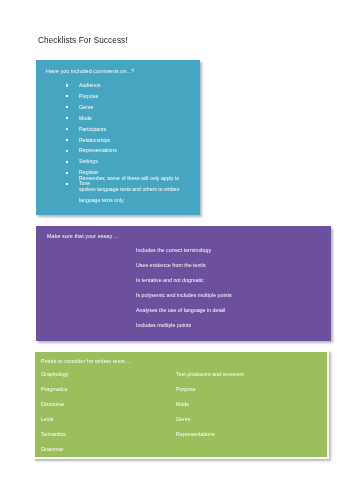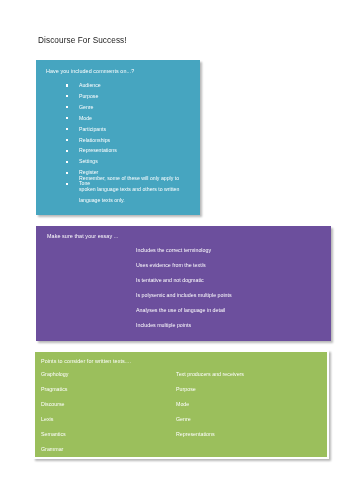--- a/index.html
+++ b/index.html
@@ -157,21 +157,21 @@
     font-size: 5.3px;
     line-height: 15.1px;
     white-space: nowrap;
   }
 </style>
 </head>
 <body>
 
 <div class="page">
 
-  <div class="doc-title">Discourse For Success!</div>
+  <div class="doc-title">Checklists For Success!</div>
 
   <div class="panel panel-blue">
     <div class="panel-heading">Have you included comments on...?</div>
 
     <ul class="blue-list">
       <li>
         <span class="sq-bullet"></span>
         <span>Audience</span>
       </li>
       <li>

